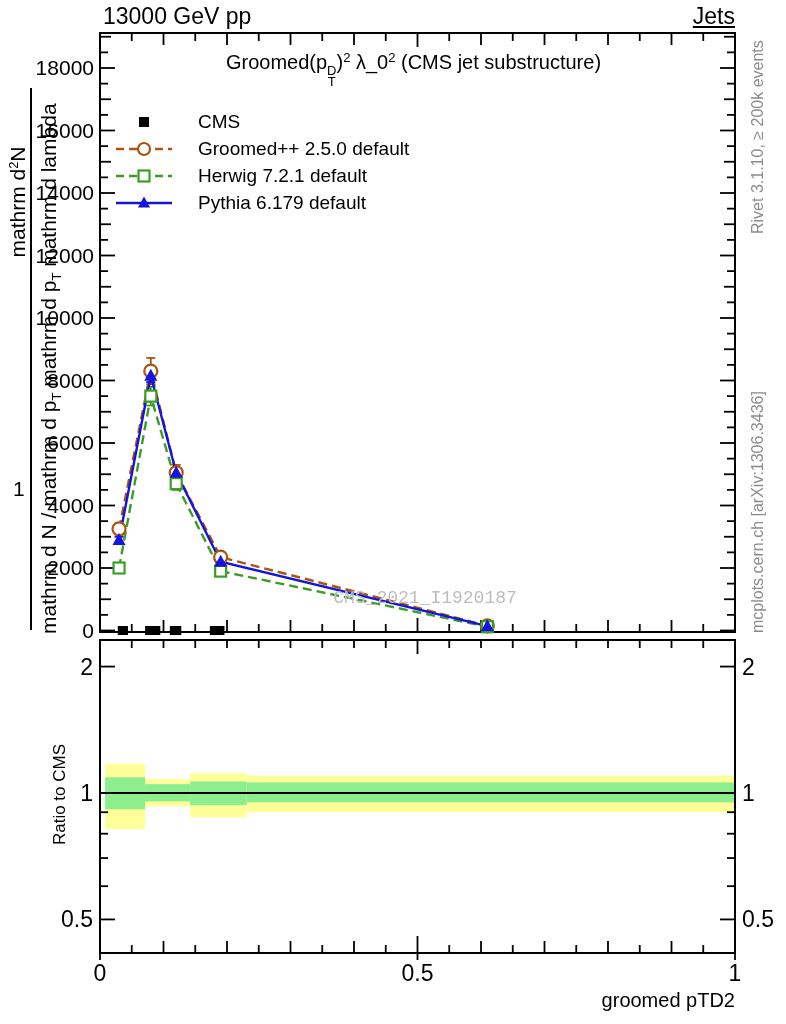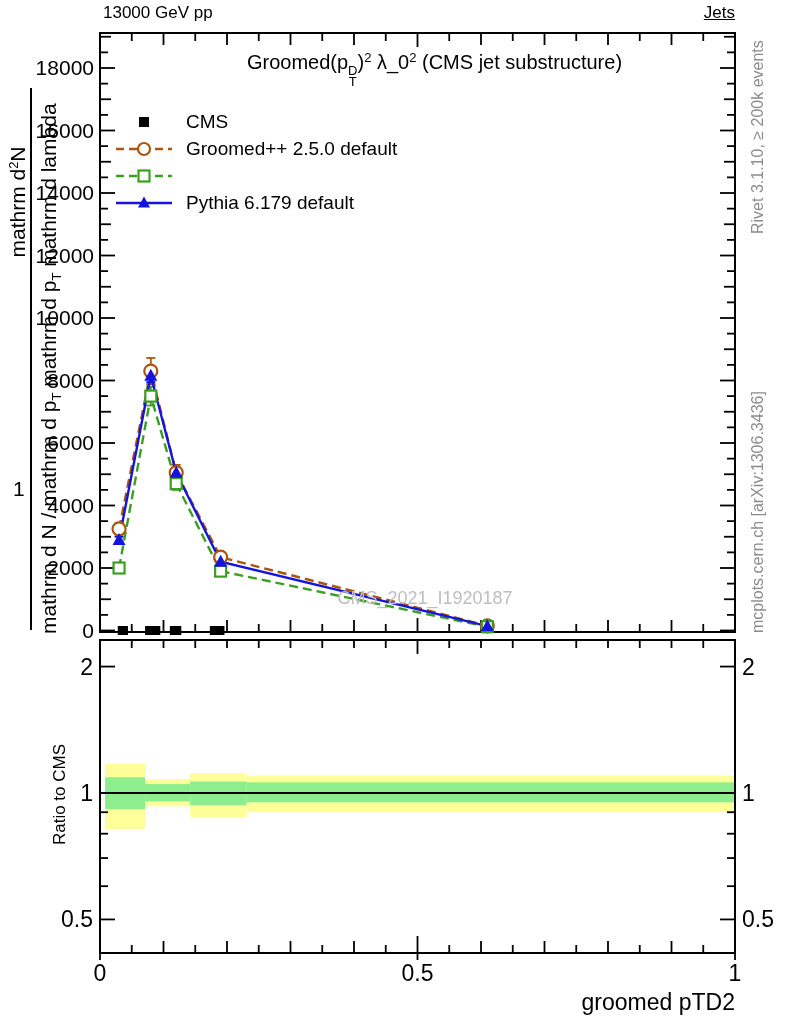--- a/index.html
+++ b/index.html
@@ -1,32 +1,32 @@
 <!DOCTYPE html>
 <html><head>
 <meta charset="utf-8">
 <style>
   html,body{margin:0;padding:0;background:#fff;}
   .page{position:relative;width:786px;height:1024px;background:#fff;overflow:hidden;
         font-family:"Liberation Sans",sans-serif;color:#000;}
   .abs{position:absolute;white-space:nowrap;}
   svg.plot{position:absolute;left:0;top:0;}
-  .hdr{font-size:17px;}
+  .hdr{font-size:23px;}
   .plot-title{font-size:20px;}
   .stack{display:inline-flex;flex-direction:column;vertical-align:-6px;line-height:11px;font-size:13px;}
   .sup{font-size:13px;vertical-align:7px;}
   .subT{font-size:13px;vertical-align:-5px;}
   .rot{transform:rotate(-90deg);transform-origin:0 0;}
   .ylab{font-size:21px;}
   .graytxt{font-size:16px;color:#8c8c8c;}
-  .watermark{font-size:18px;color:#bdbdbd;}
+  .watermark{font-size:18px;color:#bdbdbd;font-family:Liberation Mono, monospace;}
   .ratiolab{font-size:17px;}
-  .xlab{font-size:23px;}
+  .xlab{font-size:20px;}
   .legend{display:flex;flex-direction:column;}
-  .legend-row{display:flex;align-items:center;height:27px;font-size:19px;}
+  .legend-row{display:flex;align-items:center;height:27px;font-size:19px;gap:12px;}
   .legend-marker{width:64px;height:20px;margin-right:10px;flex:0 0 64px;}
   .fracbar{background:#000;}
 </style>
 </head>
 <body>
 
 <div class="page">
 
   <svg class="plot" id="plot-svg" width="786" height="1024" viewBox="0 0 786 1024">
       <rect x="105.08" y="763.5840960247428" width="40.00499999999998" height="65.61408597409616" fill="#ffff99"></rect>
@@ -300,21 +300,21 @@
       <path d="M 487.34999999999997 619.125 L 493.84999999999997 631.125 L 480.84999999999997 631.125 Z" fill="#1414dd"></path>
       <rect x="117.78" y="626" width="10.159999999999997" height="9" fill="#000000"></rect>
       <rect x="145.08499999999998" y="626" width="15.240000000000009" height="9" fill="#000000"></rect>
       <rect x="169.85" y="626" width="11.430000000000007" height="9" fill="#000000"></rect>
       <rect x="209.855" y="626" width="14.605000000000018" height="9" fill="#000000"></rect>
     </svg>
 
   <div class="abs hdr" style="left:103px;top:3px;">13000 GeV pp</div>
   <div class="abs hdr" style="right:51px;top:3px;text-decoration:underline;">Jets</div>
 
-  <div class="abs plot-title" style="left:117px;top:50px;width:635px;text-align:center;">
+  <div class="abs plot-title" style="left:96px;top:50px;width:635px;text-align:center;">
     <span>Groomed(p</span><span class="stack">
         <span>D</span>
         <span>T</span>
       </span><span>)</span><span class="sup">2</span><span> λ_0</span><span class="sup">2</span><span> (CMS jet substructure)</span>
   </div>
 
   <div class="abs legend" style="left:112px;top:108px;" id="legend">
       <div class="legend-row">
         <svg class="legend-marker" viewBox="0 0 64 20">
           <g></g>
@@ -329,20 +329,21 @@
           <circle cx="32" cy="10" r="6" fill="#fff" stroke="#aa5510" stroke-width="2.2"></circle>
         </svg>
         <span>Groomed++ 2.5.0 default</span>
       </div>
       <div class="legend-row">
         <svg class="legend-marker" viewBox="0 0 64 20">
           <line x1="4" y1="10" x2="60" y2="10" stroke="#3b9e23" stroke-width="2.4" stroke-dasharray="8,5"></line>
           <g></g>
           <rect x="26.5" y="4.5" width="11" height="11" fill="#fff" stroke="#3b9e23" stroke-width="2.2"></rect>
         </svg>
+        <span>Herwig 7.2.1 default</span>
       </div>
       <div class="legend-row">
         <svg class="legend-marker" viewBox="0 0 64 20">
           <line x1="4" y1="10" x2="60" y2="10" stroke="#1414dd" stroke-width="2.4"></line>
           <g></g>
           <path d="M 32 3.5 L 38 14.5 L 26 14.5 Z" fill="#1414dd"></path>
         </svg>
         <span>Pythia 6.179 default</span>
       </div>
     </div>

